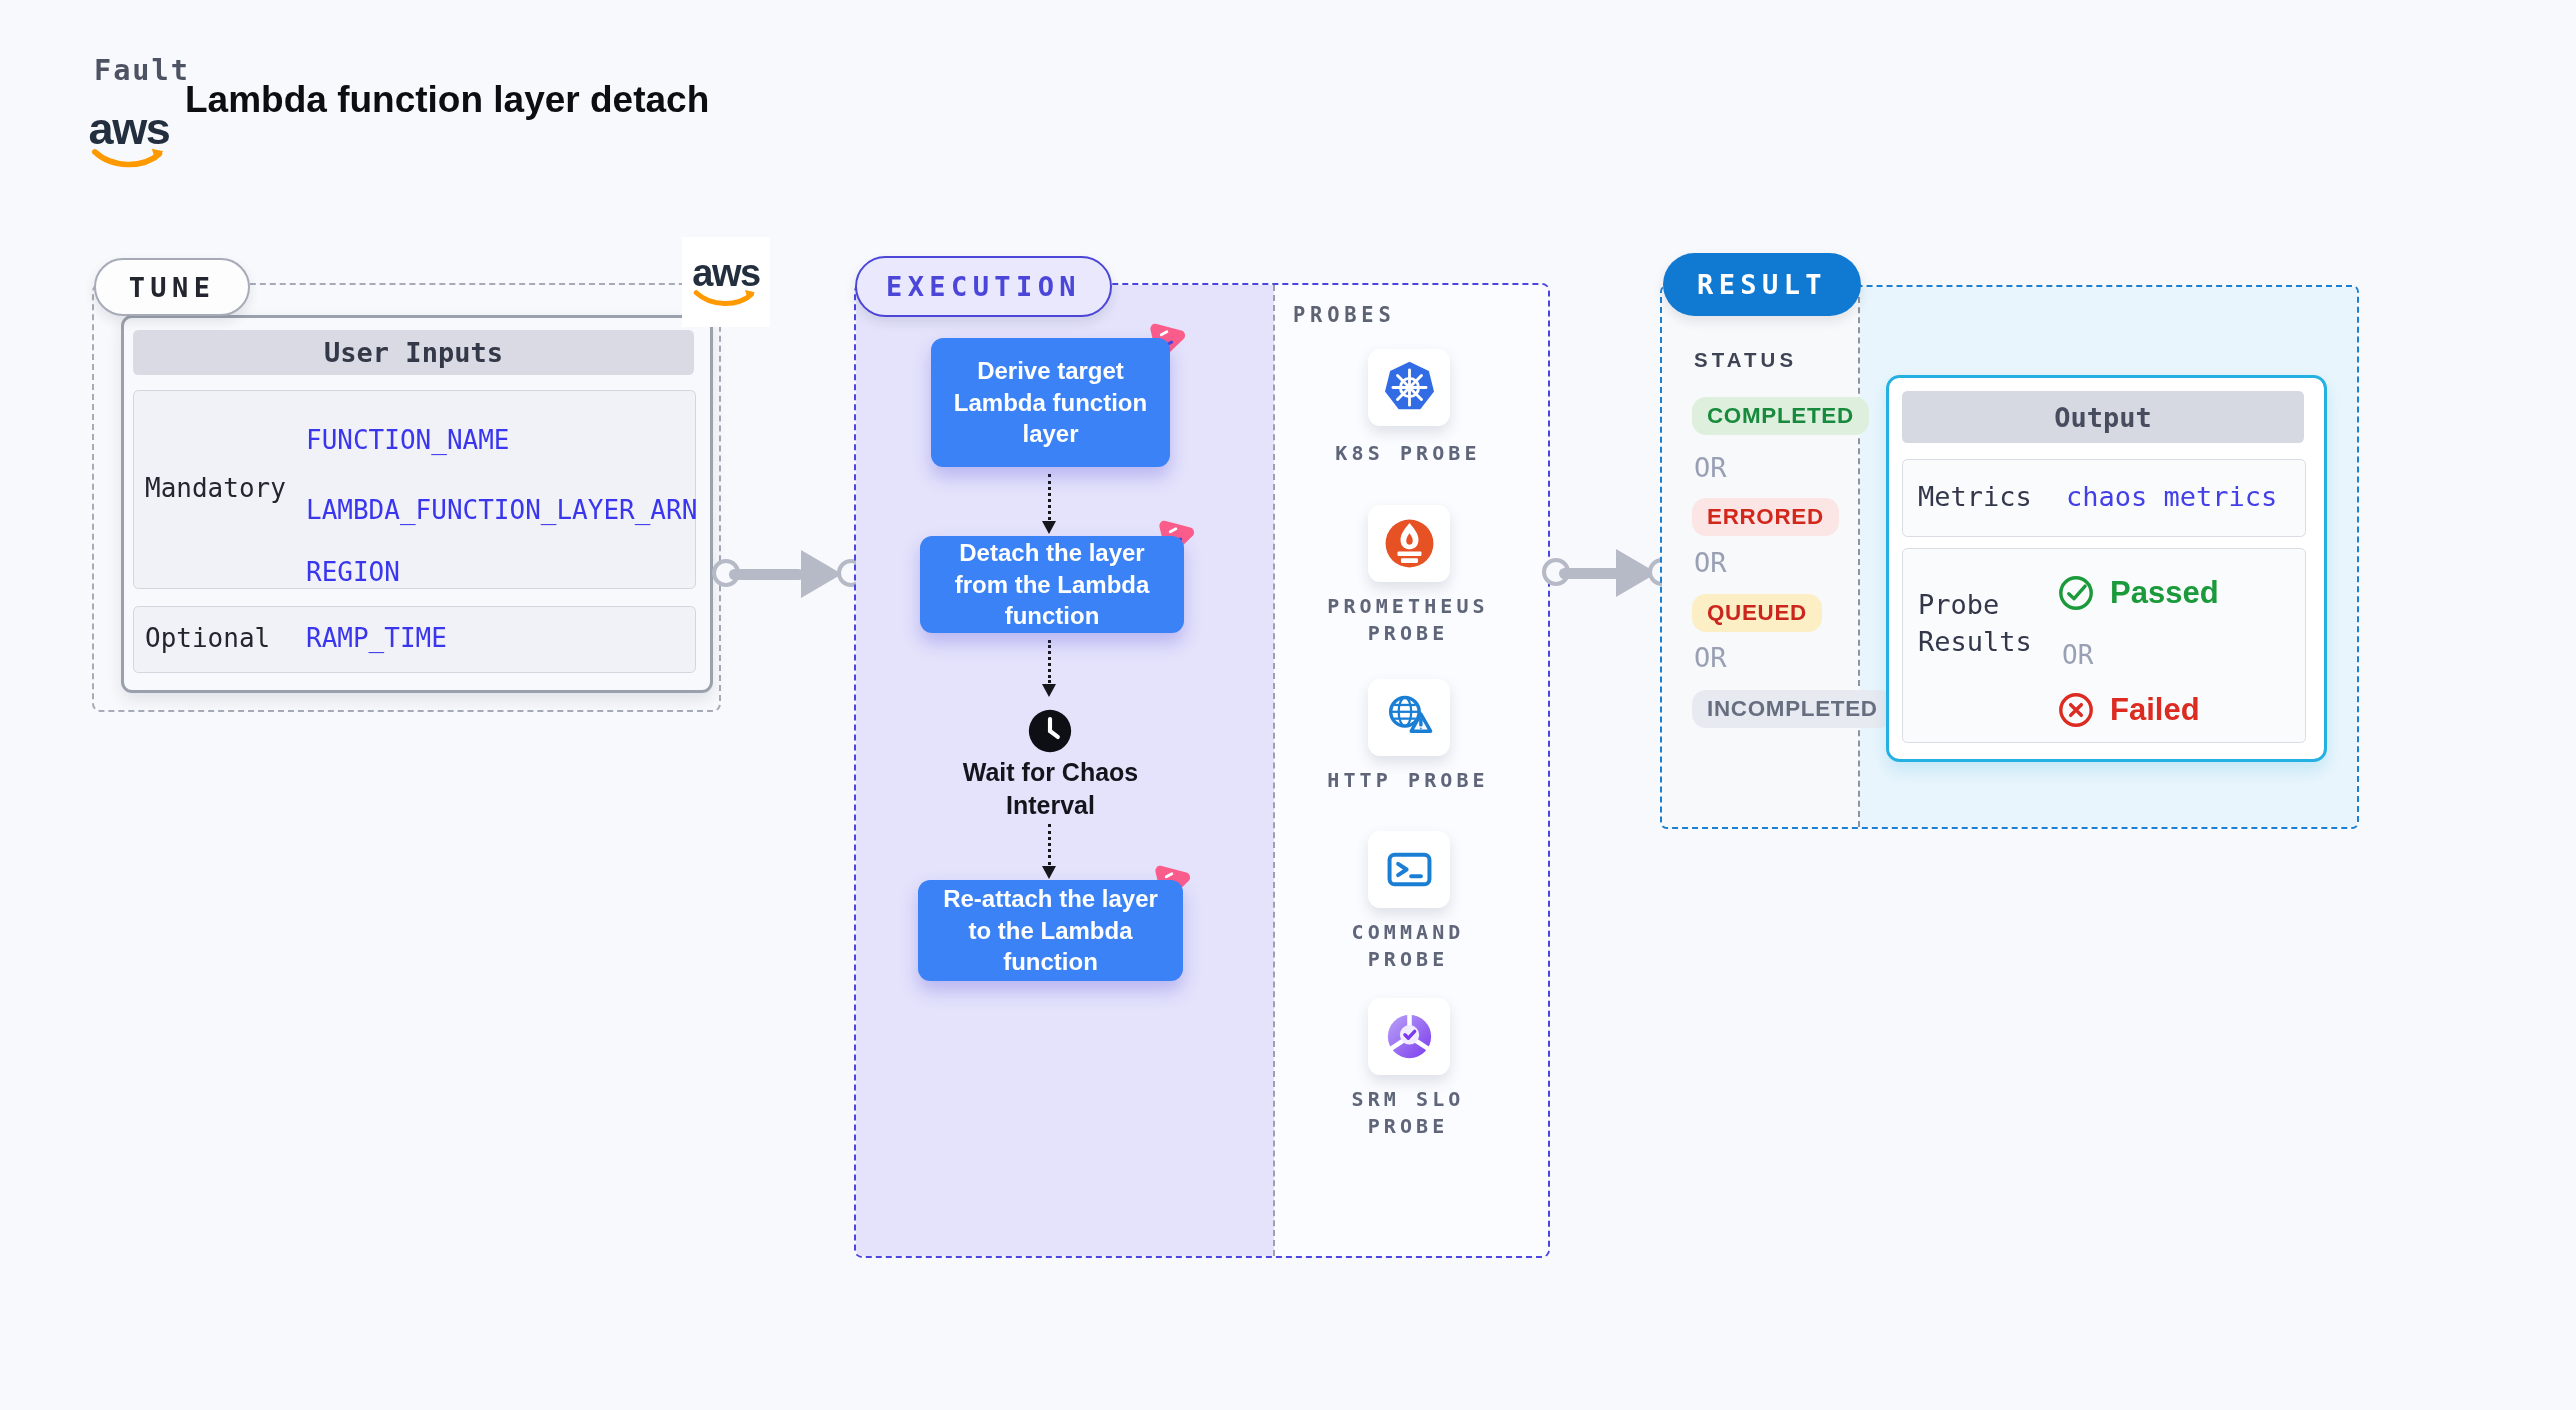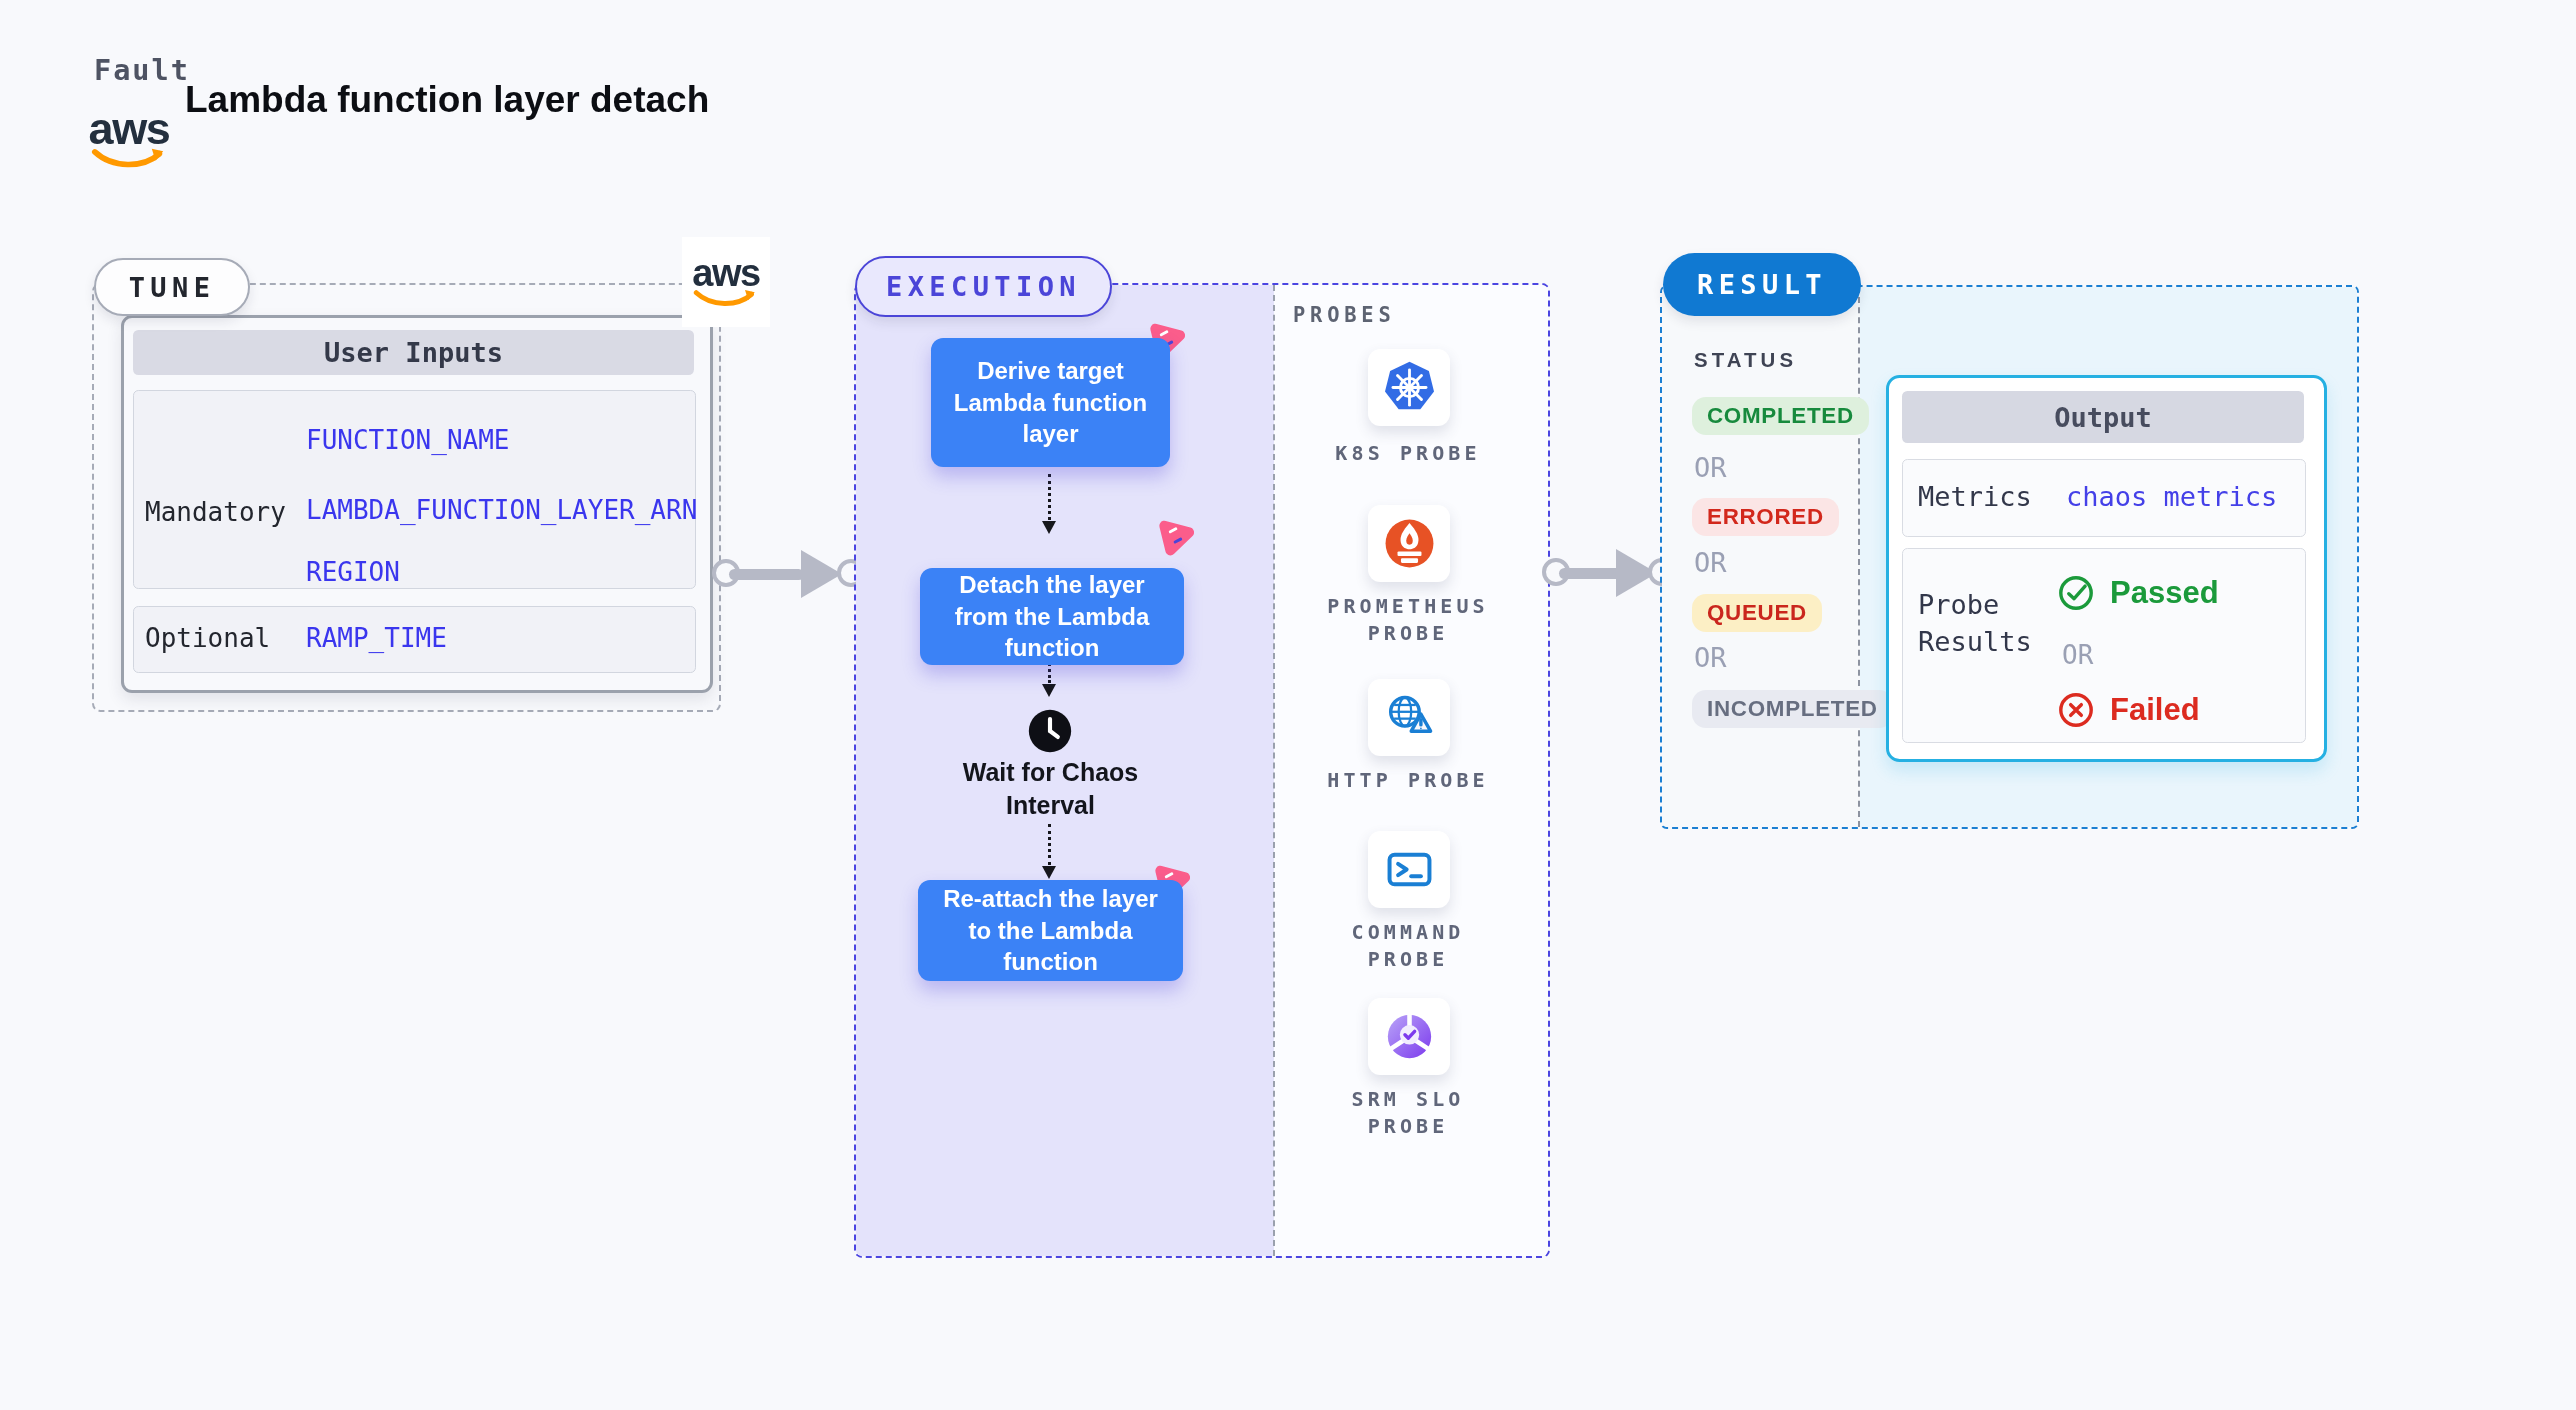--- a/index.html
+++ b/index.html
@@ -39,21 +39,21 @@
   #tune-aws-patch svg{width:65px;height:20.4px;margin-top:-2.7px;}
   #user-inputs-card{left:121px;top:315px;width:586px;height:372px;background:#f8f9fc;
                     border:3.4px solid #9ba1ac;border-radius:11px;box-shadow:0 6.8px 15px rgba(40,44,70,.10);}
   #user-inputs-header{left:133px;top:330px;width:561px;height:45px;background:#d9dae4;border-radius:5.4px;
                     display:flex;align-items:center;justify-content:center;font-size:27px;font-weight:700;color:#343949;}
   .input-row{background:#f1f2f7;border:1.4px solid #d2d6df;border-radius:5.4px;}
   #mandatory-row{left:133px;top:390px;width:561px;height:197px;}
   #optional-row{left:133px;top:606px;width:561px;height:65px;}
   .row-label{font-size:26px;color:#23262e;line-height:35px;}
   .row-value{font-size:26px;color:#3a36ee;line-height:35px;}
-  #mandatory-label{left:145px;top:471px;margin-top:24px;}
+  #mandatory-label{left:145px;top:471px;}
   #mv0{left:306px;top:423px;} #mv1{left:306px;top:493px;} #mv2{left:306px;top:555px;}
   #optional-label{left:145px;top:621px;}
   #ov0{left:306px;top:621px;}
 
   
   .ha-line{background:#b6b9c6;height:11px;border-radius:5.4px;}
   .ha-head{width:0;height:0;border-left:41px solid #b6b9c6;border-top:24.5px solid transparent;border-bottom:24.5px solid transparent;}
   .ha-dot{width:20.4px;height:20.4px;border-radius:50%;background:#f8f9fc;border:4.8px solid #b6b9c6;}
   #arrow1-dot-a{left:712px;top:559px;} #arrow1-line{left:729px;top:569px;width:75px;}
   #arrow1-head{left:801px;top:550px;} #arrow1-dot-b{left:837px;top:559px;}
@@ -63,21 +63,21 @@
   
   #execution-box{left:854px;top:283px;width:692px;height:971px;border:2.7px dashed #4b45e1;border-radius:8.2px;overflow:hidden;}
   #execution-purple-zone{left:0;top:0;bottom:0;width:418px;background:#e4e3fb;}
   #execution-probes-zone{left:418px;top:0;bottom:0;right:0;background:#fbfcff;}
   #execution-divider{left:417px;top:0;bottom:0;width:0;border-left:2px dashed #9aa0ad;}
 
   .step-box{background:#3b82f6;border-radius:12.2px;color:#fff;display:flex;align-items:center;justify-content:center;
             text-align:center;font-weight:800;font-size:24px;line-height:1.32;z-index:2;
             box-shadow:0 9.5px 17.7px rgba(76,64,220,.28);padding:0 12.2px;box-sizing:border-box;}
   #step1{left:931px;top:338px;width:239px;height:129px;}
-  #step2{left:920px;top:536px;width:264px;height:97px;margin-top:32px;}
+  #step2{left:920px;top:536px;width:264px;height:97px;}
   #step3{left:918px;top:880px;width:265px;height:101px;}
   .chaos-icon{width:42px;height:42px;z-index:1;transform:rotate(-8deg);}
   #chaos1{left:1146px;top:318px;} #chaos2{left:1155px;top:515px;} #chaos3{left:1151px;top:860px;}
 
   .varrow{width:0;border-left:3.4px dotted #16171c;z-index:1;}
   .varrow::after{content:"";position:absolute;left:-8.8px;bottom:-13.6px;width:0;height:0;
                  border-left:7.5px solid transparent;border-right:7.5px solid transparent;border-top:13.6px solid #16171c;}
   #varrow1{left:1048px;top:474px;height:46px;}
   #varrow2{left:1048px;top:640px;height:43px;}
   #varrow3{left:1048px;top:824px;height:41px;}

